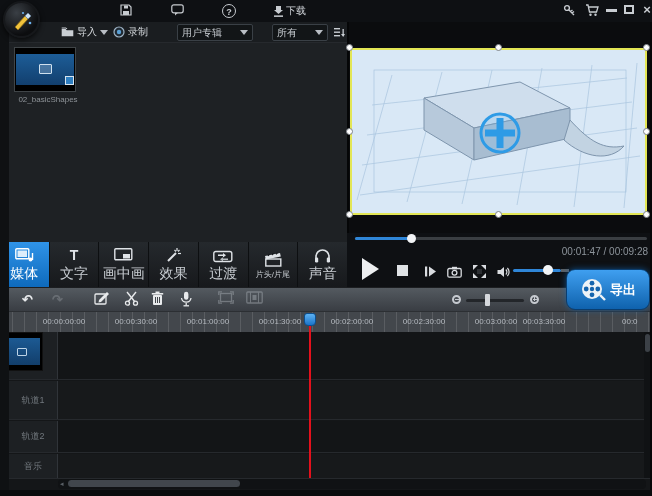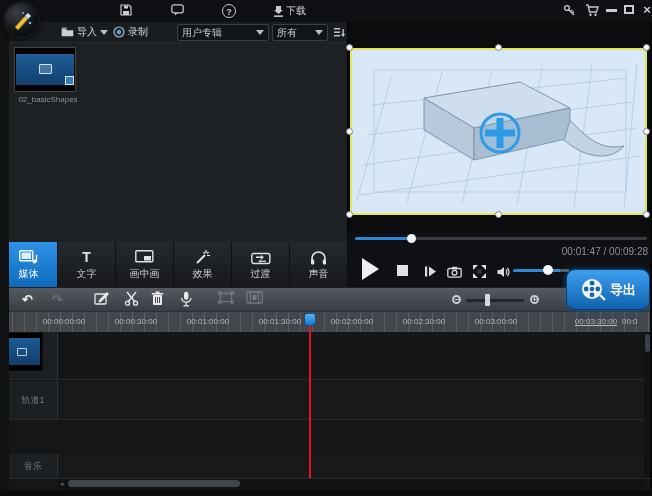--- a/index.html
+++ b/index.html
@@ -38,21 +38,21 @@
     background:linear-gradient(#1d5d97,#123f6e); }
   #media-thumb .pic { position:absolute; left:24px; top:16px; width:13px; height:10px; border:1px solid #cfe0ee; border-radius:1px; background:rgba(210,228,244,.25); }
   #media-thumb .badge { position:absolute; right:1px; bottom:6px; width:9px; height:9px; background:#2f7fc1; border:1px solid #d7e4ef; }
   #media-label { left:4px; top:51px; width:70px; color:#8e9398; font-size:8px; text-align:center; }
 
   
   #tabbar { left:0; top:242px; width:347px; height:45px; background:#0d0f11; display:flex; gap:1px; }
   .tab { flex:1; background:linear-gradient(#25292d,#17191c); display:flex; flex-direction:column; align-items:center; justify-content:center; gap:2px; cursor:pointer; }
   .tab.selected { background:linear-gradient(#2f93e8,#0e6abc); }
   .tab .ticon { height:17px; display:flex; align-items:flex-end; color:#d6dade; }
-  .tab .tlabel { color:#c9ced3; font-size:10px; white-space:nowrap; }
+  .tab .tlabel { color:#c9ced3; font-size:14px; white-space:nowrap; }
   .tab.selected .tlabel { color:#fff; }
   .tglyph { font-size:14px; font-weight:bold; line-height:15px; color:#dfe3e7; }
 
   
   #preview { left:347px; top:22px; width:305px; height:211px; background:#0b0c0e; border-left:2px solid #050607; }
   #canvas { left:350px; top:48px; width:297px; height:167px; background:#d9e8f6; border:2px solid #e3e655; overflow:hidden; }
   .handle { width:7px; height:7px; background:#fff; border:1px solid #7d8288; border-radius:50%; z-index:12; }
 
   
   #seekbar { left:355px; top:237px; width:292px; height:3px; background:#3a3e42; border-radius:2px; cursor:pointer; }
@@ -168,21 +168,21 @@
       <span>导入</span>
       <span class="caret"></span>
     </div>
     <div class="mt-item" style="left:104px;">
       <svg width="12" height="12" viewBox="0 0 12 12">
           <circle cx="6" cy="6" r="5" fill="#202a33" stroke="#9fb4c6" stroke-width="1.2"></circle>
           <circle cx="6" cy="6" r="2.2" fill="#5a9fd4"></circle>
         </svg>
       <span>录制</span>
     </div>
-    <div class="dropdown" style="left:168px; width:92px;">
+    <div class="dropdown" style="left:168px; width:76px;">
       <span>用户专辑</span>
       <span class="caret"></span>
     </div>
     <div class="dropdown" style="left:263px; width:56px;">
       <span>所有</span>
       <span class="caret"></span>
     </div>
     <div class="mt-item" style="left:325px;">
       <svg width="11" height="11" viewBox="0 0 11 11">
           <rect x="0" y="1" width="6" height="1.4" fill="#c9ced3"></rect>
@@ -242,20 +242,32 @@
     </div>
     <div class="tab">
       <span class="ticon">
         <svg width="20" height="13" viewBox="0 0 20 13">
             <rect x="0.8" y="1.5" width="18" height="10" rx="2" fill="none" stroke="#dfe3e7" stroke-width="1.4"></rect>
             <polygon points="5,4.5 10,4.5 10,3 13,5.2 10,7.4 10,6 5,6" fill="#dfe3e7"></polygon>
             <polygon points="15,8.5 10,8.5 10,7.2 7,9.2 10,11.2 10,10 15,10" fill="#dfe3e7" opacity=".8"></polygon>
           </svg>
       </span>
       <span class="tlabel">过渡</span>
+    </div>
+    <div class="tab">
+      <span class="ticon">
+        <svg width="18" height="16" viewBox="0 0 18 16">
+            <polygon points="1,5 16,2 16.8,5.5 1.8,8.5" fill="#dfe3e7"></polygon>
+            <rect x="1.8" y="8" width="15" height="7" fill="none" stroke="#dfe3e7" stroke-width="1.4"></rect>
+            <line x1="4" y1="4.8" x2="5.5" y2="2.8" stroke="#17191c" stroke-width="1.2"></line>
+            <line x1="8" y1="4" x2="9.5" y2="2.2" stroke="#17191c" stroke-width="1.2"></line>
+            <line x1="12" y1="3.3" x2="13.5" y2="1.6" stroke="#17191c" stroke-width="1.2"></line>
+          </svg>
+      </span>
+      <span class="tlabel" style="font-size:8px;">片头/片尾</span>
     </div>
     <div class="tab">
       <span class="ticon">
         <svg width="17" height="15" viewBox="0 0 17 15">
             <path d="M2,12 L2,8.5 A6.5,6.5 0 0 1 15,8.5 L15,12" fill="none" stroke="#dfe3e7" stroke-width="1.6"></path>
             <rect x="1" y="9.5" width="3.2" height="5" rx="1.2" fill="#dfe3e7"></rect>
             <rect x="12.8" y="9.5" width="3.2" height="5" rx="1.2" fill="#dfe3e7"></rect>
           </svg>
       </span>
       <span class="tlabel">声音</span>
@@ -414,32 +426,35 @@
   </div>
 
   <div id="ruler" class="abs">
     <span class="ruler-label" style="left:34px;">00:00:00:00</span>
     <span class="ruler-label" style="left:106px;">00:00:30:00</span>
     <span class="ruler-label" style="left:178px;">00:01:00:00</span>
     <span class="ruler-label" style="left:250px;">00:01:30:00</span>
     <span class="ruler-label" style="left:322px;">00:02:00:00</span>
     <span class="ruler-label" style="left:394px;">00:02:30:00</span>
     <span class="ruler-label" style="left:466px;">00:03:00:00</span>
-    <span class="ruler-label" style="left:566px;text-decoration:underline;">00:03:30:00</span>
+    <span class="ruler-label" style="left:514px;">00:03:30:00</span>
     <span class="ruler-label" style="left:622px; width:30px; text-align:left;">00:0</span>
   </div>
   <div id="playhead-marker" class="abs"></div>
   <div id="playhead-line" class="abs"></div>
 
   <div id="tracks" class="abs">
     <div class="track-row" style="top:0; height:48px; background:#131517;">
       <div class="track-label">影片</div>
     </div>
     <div class="track-row" style="top:49px; height:39px; background:#17191b;">
       <div class="track-label">轨道1</div>
+    </div>
+    <div class="track-row" style="top:89px; height:32px; background:#131517;">
+      <div class="track-label">轨道2</div>
     </div>
     <div class="track-row" style="top:122px; height:25px; background:#17191b;">
       <div class="track-label">音乐</div>
     </div>
     <div id="clip">
       <div id="clip-thumb">
         <div class="inner"></div>
         <div class="pic"></div>
       </div>
       <div id="clip-body">

